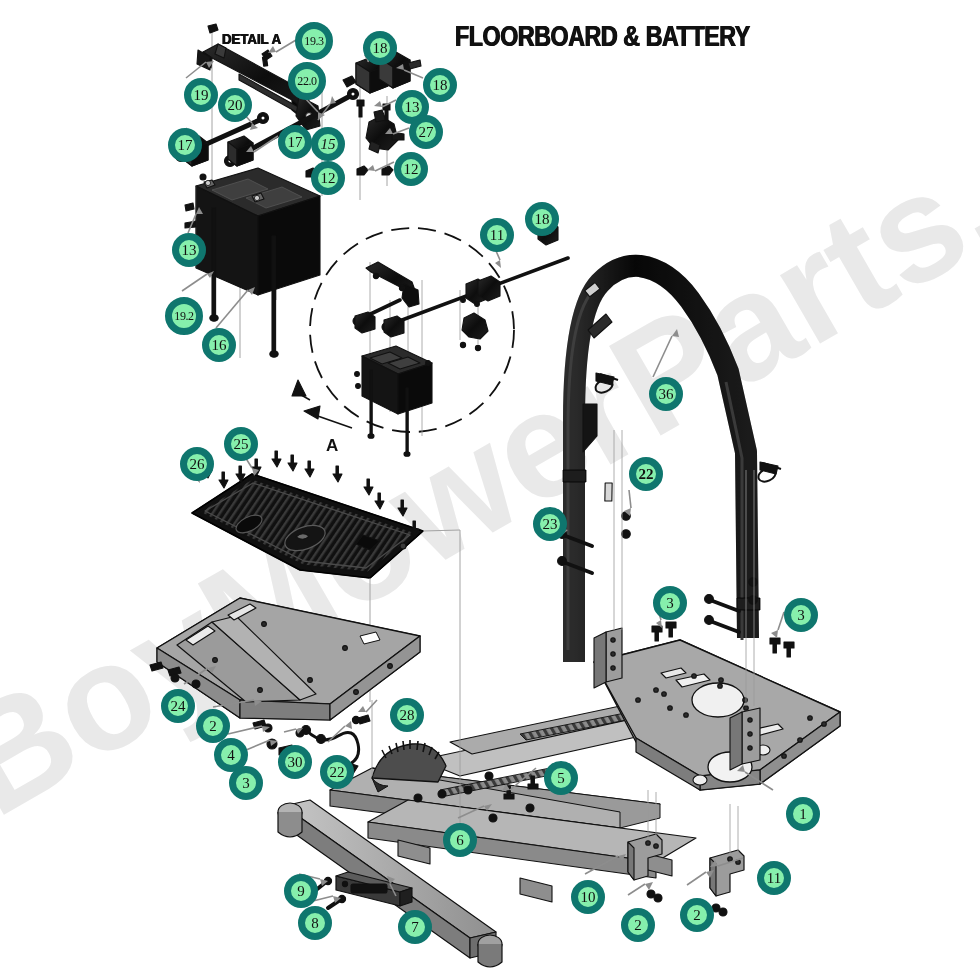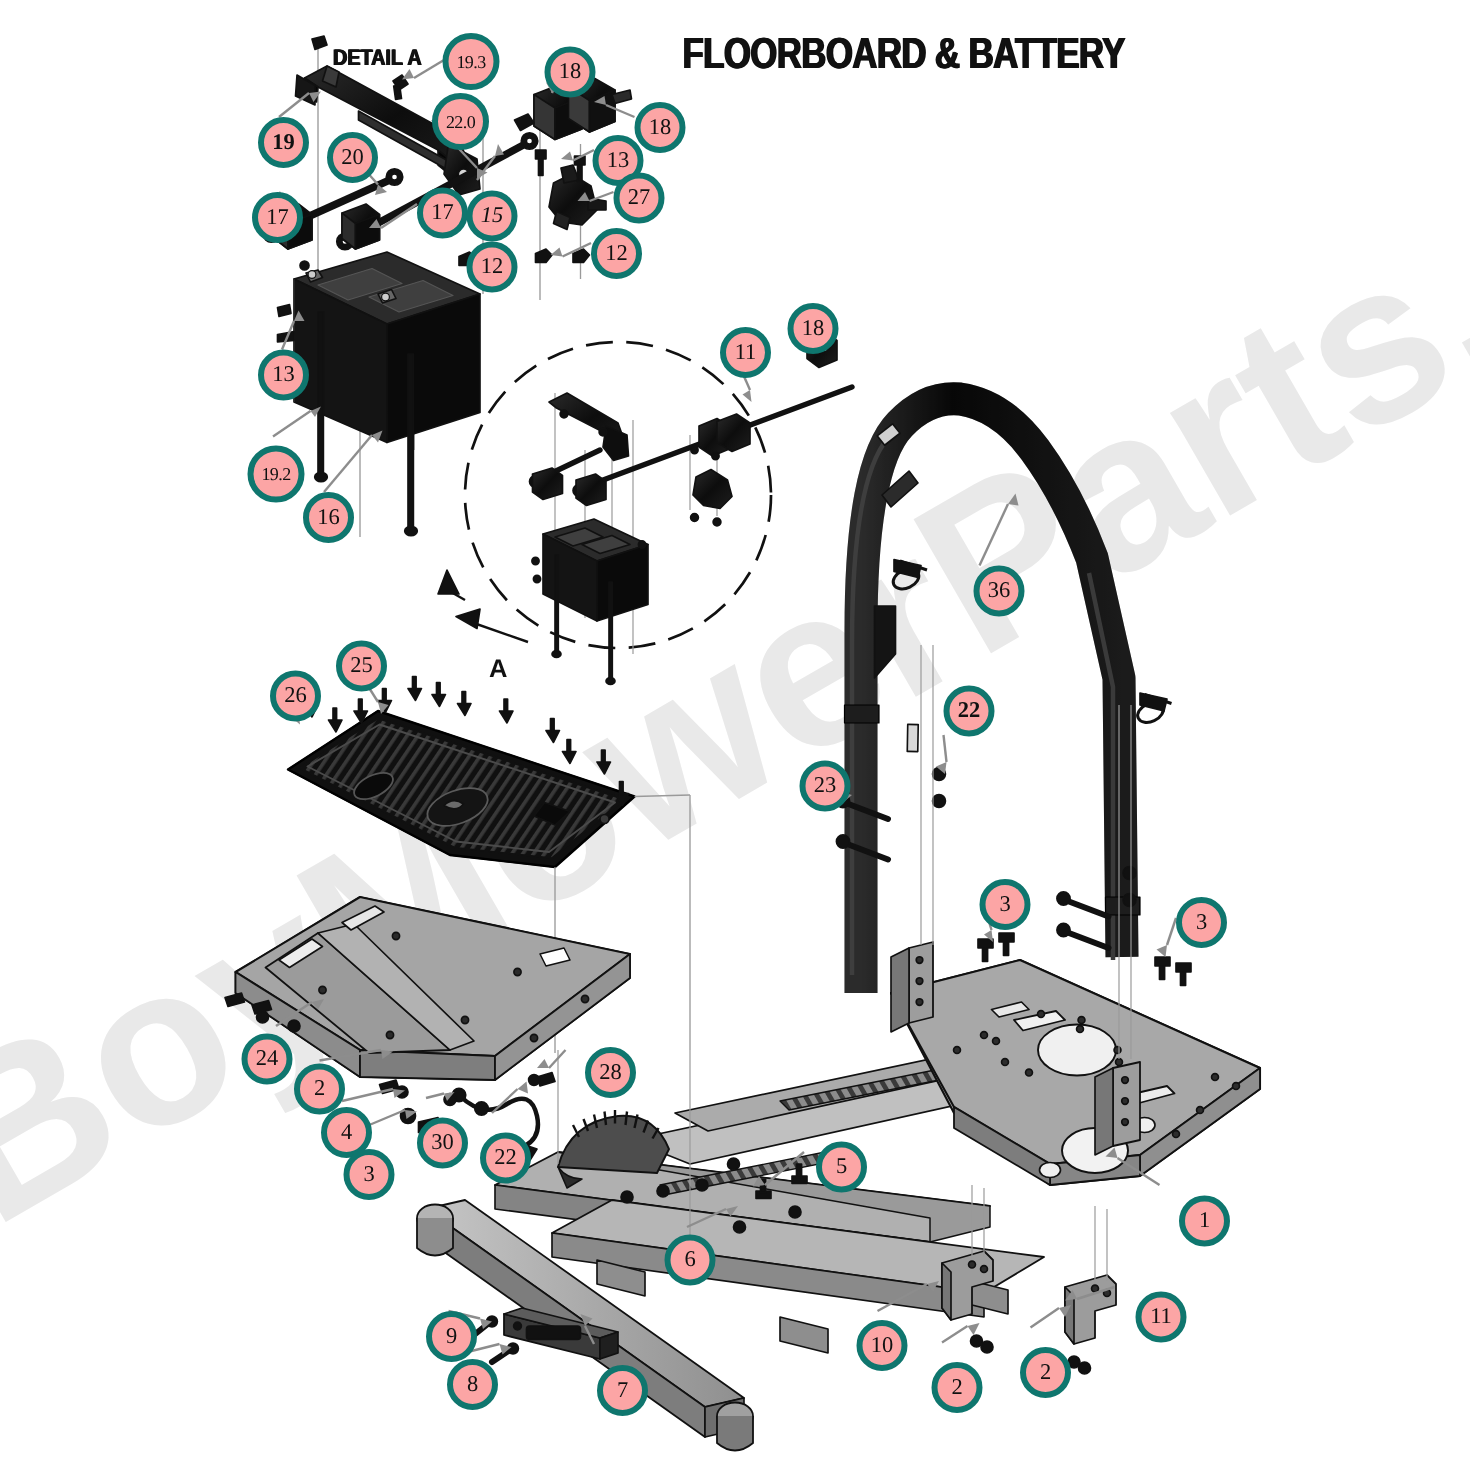--- a/index.html
+++ b/index.html
@@ -37,23 +37,23 @@
   .detail-a-letter{
     position:absolute;
     left:326px;top:436px;
     font-family:"Liberation Sans","DejaVu Sans",sans-serif;
     font-weight:bold;font-size:17px;color:#111;
   }
 
   
   .callout{
     position:absolute;
-    border:4px solid #0f766e;
+    border:7px solid #0f766e;
     border-radius:50%;
-    background:#fca5a5;
+    background:#86efac;
     color:#111;
     display:flex;align-items:center;justify-content:center;
     font-family:"Liberation Serif","DejaVu Serif",serif;
     font-size:15px;
     line-height:1;
     box-sizing:border-box;
     z-index:40;
     user-select:none;
   }
   .callout.sm{font-size:12px;letter-spacing:-0.4px;}
@@ -698,21 +698,21 @@
       <path d="M333 896 l8 2 l-6 5 z"></path>
       <path d="M390 884 l-3 -8 l8 3 z"></path>
     </g>
   </svg>
 
   <div class="title">FLOORBOARD &amp; BATTERY</div>
   <div class="detail-label">DETAIL A</div>
   <div class="detail-a-letter">A</div>
 
   <div id="callout-layer">
-      <div class="callout" style="left: 172px; top: 78px; width: 34px; height: 34px; font-weight: bold;">19</div>
+      <div class="callout" style="left: 184px; top: 78px; width: 34px; height: 34px;">19</div>
       <div class="callout" style="left: 168px; top: 128px; width: 34px; height: 34px;">17</div>
       <div class="callout" style="left: 218px; top: 88px; width: 34px; height: 34px;">20</div>
       <div class="callout sm" style="left: 295px; top: 22px; width: 38px; height: 38px;">19.3</div>
       <div class="callout sm" style="left: 288px; top: 62px; width: 38px; height: 38px;">22.0</div>
       <div class="callout" style="left: 278px; top: 125px; width: 34px; height: 34px;">17</div>
       <div class="callout" style="left: 311px; top: 127px; width: 34px; height: 34px; font-style: italic;">15</div>
       <div class="callout" style="left: 311px; top: 161px; width: 34px; height: 34px;">12</div>
       <div class="callout" style="left: 363px; top: 31px; width: 34px; height: 34px;">18</div>
       <div class="callout" style="left: 423px; top: 68px; width: 34px; height: 34px;">18</div>
       <div class="callout" style="left: 395px; top: 90px; width: 34px; height: 34px;">13</div>

